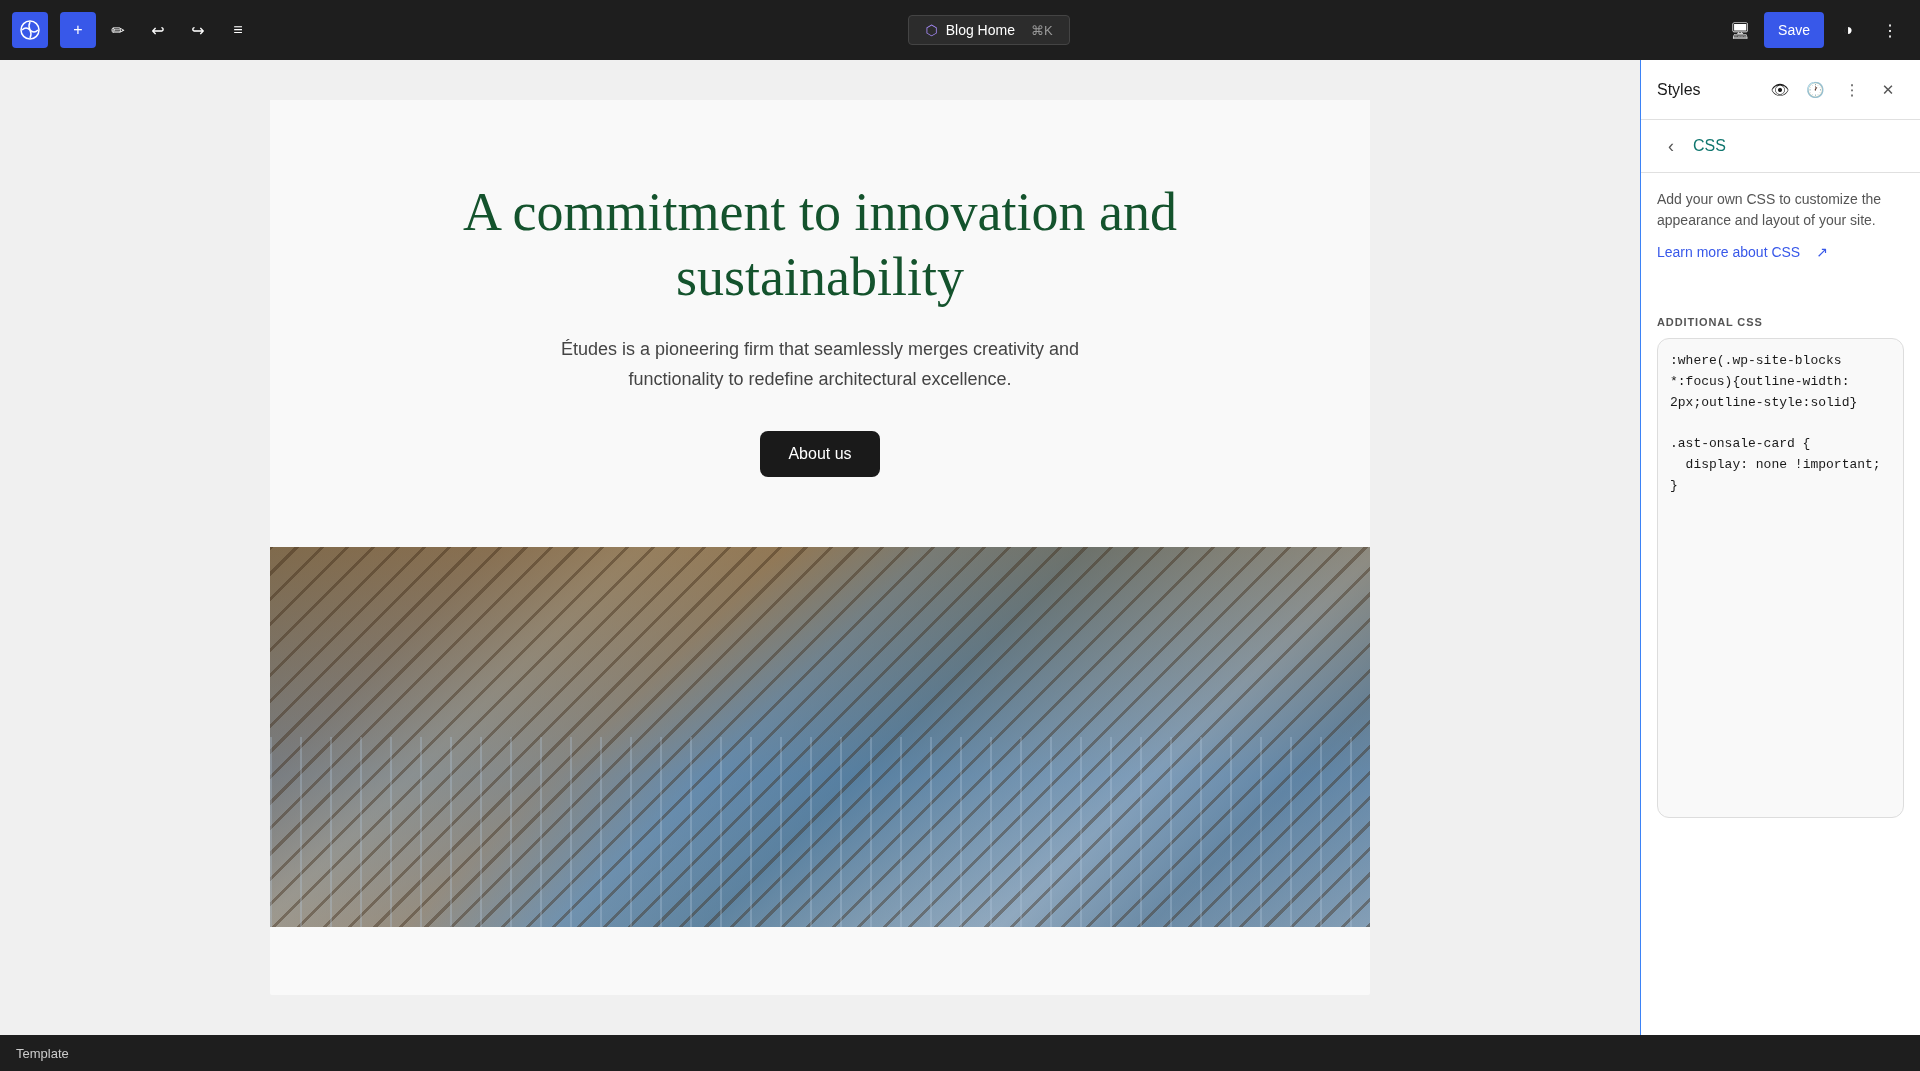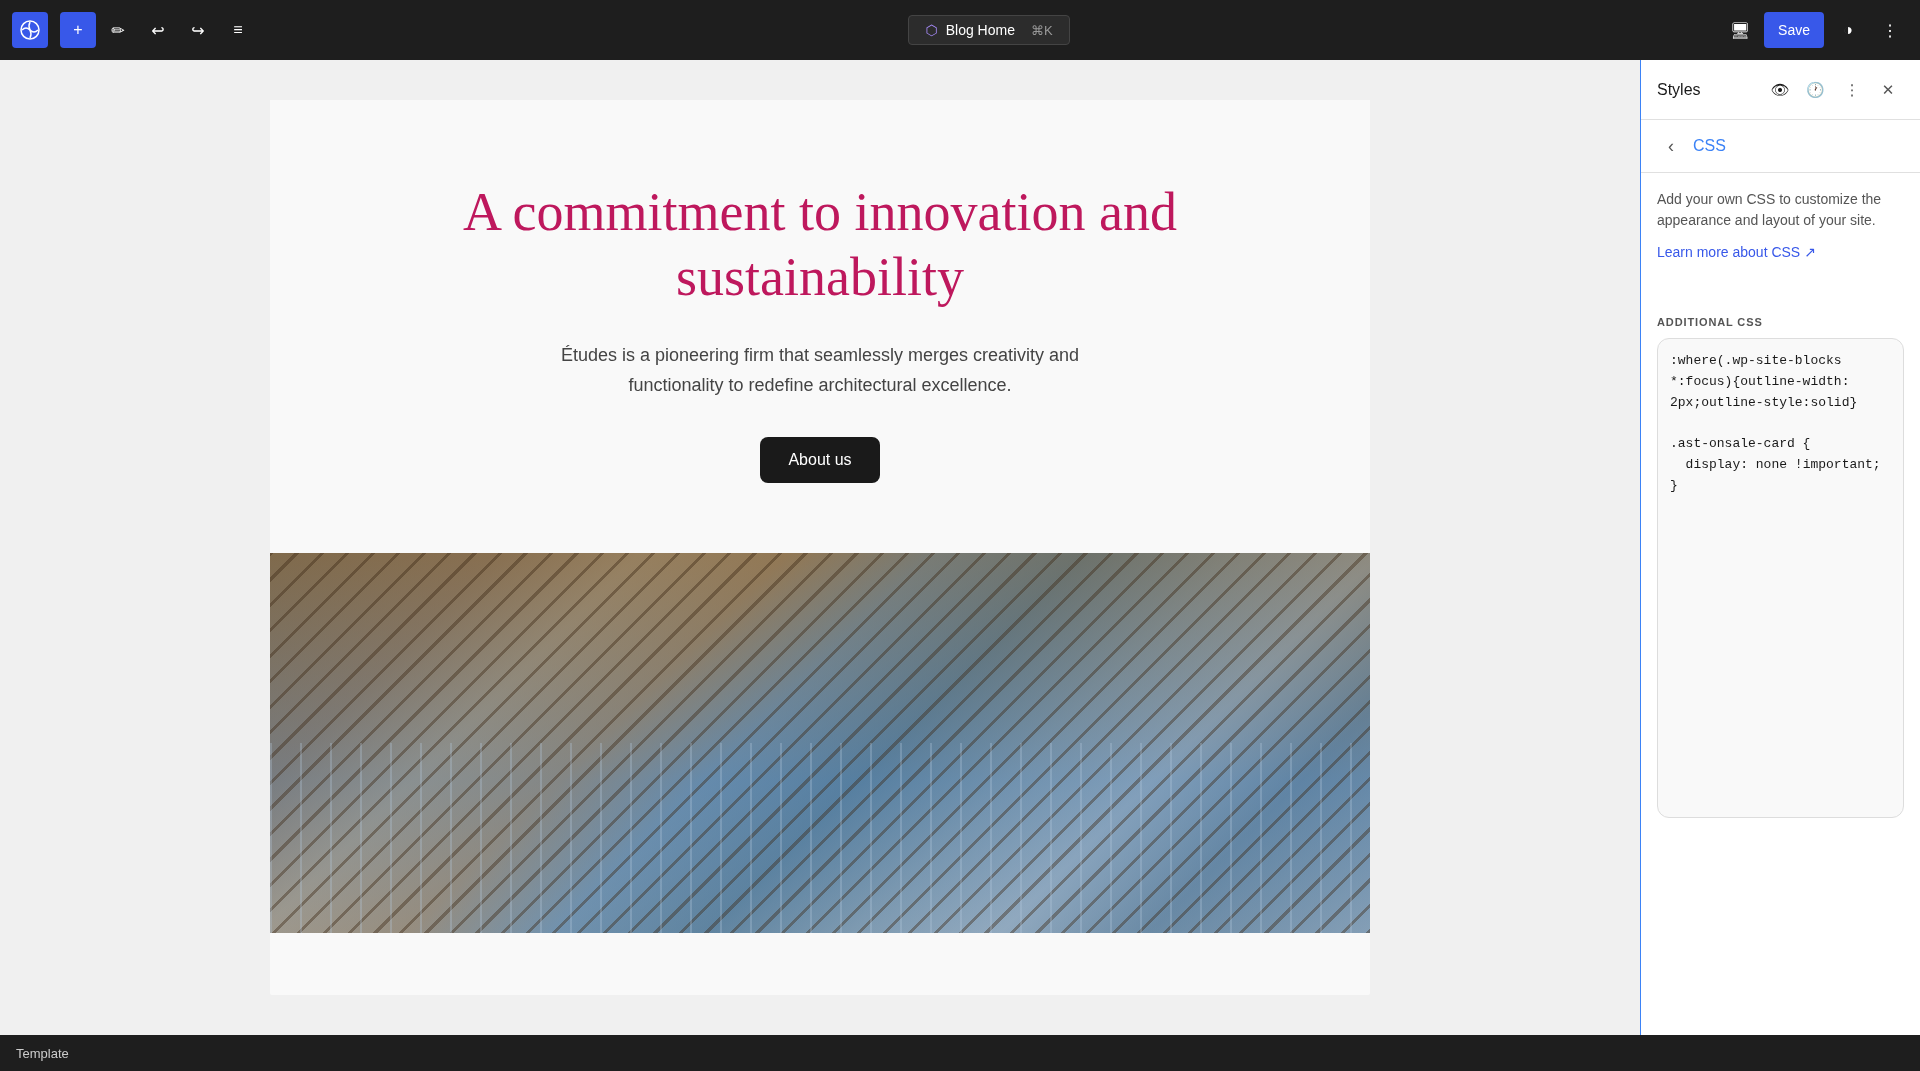--- a/index.html
+++ b/index.html
@@ -59,21 +59,21 @@
       background: #f9f9f9; width: 1100px; max-width: 100%;
       border-radius: 2px;
     }
     .hero-section {
       text-align: center; padding: 80px 120px 40px;
       background: #f9f9f9;
     }
     .hero-title {
       font-family: Georgia, 'Times New Roman', serif;
       font-size: 54px; font-weight: 400; line-height: 1.2;
-      color: #be185d; margin-bottom: 30px;
+      color: #14532d; margin-bottom: 24px;
     }
     .hero-subtitle {
       font-size: 18px; color: #444; line-height: 1.7;
       max-width: 560px; margin: 0 auto 36px;
     }
     .about-btn {
       background: #1a1a1a; color: #fff; border: none;
       padding: 14px 28px; font-size: 16px; cursor: pointer;
       border-radius: 8px; font-family: inherit;
     }
@@ -148,27 +148,27 @@
     .css-panel-header {
       display: flex; align-items: center; padding: 12px 16px;
       border-bottom: 1px solid #e0e0e0; gap: 8px;
     }
     .css-back-btn {
       width: 28px; height: 28px; border: none; background: transparent;
       cursor: pointer; color: #555; font-size: 18px;
       display: flex; align-items: center; justify-content: center;
     }
     .css-panel-title {
-      font-size: 16px; font-weight: 500; color: #3b82f6; text-align: right;
+      font-size: 16px; font-weight: 500; color: #0f766e; text-align: right;
     }
     .css-panel-body { padding: 16px; overflow-y: auto; flex: 1; }
     .css-description { font-size: 14px; color: #555; line-height: 1.5; margin-bottom: 12px; }
     .css-learn-link {
       color: #3858e9; font-size: 14px; text-decoration: none;
-      display: inline-flex; align-items: center; gap: 4px; margin-bottom: 20px;
+      display: inline-flex; align-items: center; gap: 16px; margin-bottom: 20px;
     }
     .css-section-label {
       font-size: 11px; font-weight: 600; text-transform: uppercase;
       letter-spacing: 0.08em; color: #555; margin-bottom: 10px; margin-top: 36px;
     }
     .css-editor {
       width: 100%; flex: 1;
       background: #f9f9f9; border: 1px solid #ddd; border-radius: 12px;
       font-family: 'Courier New', monospace; font-size: 13px;
       line-height: 1.6; color: #1a1a1a; padding: 12px;

